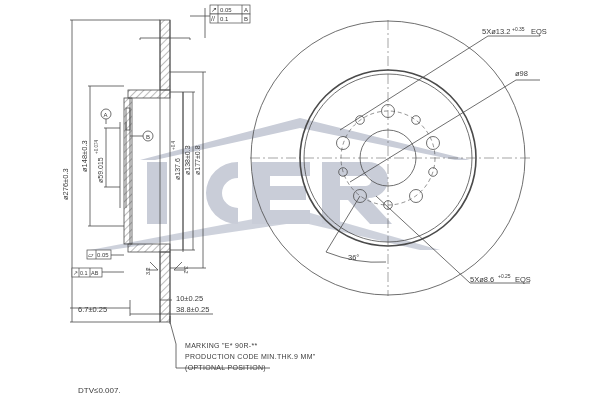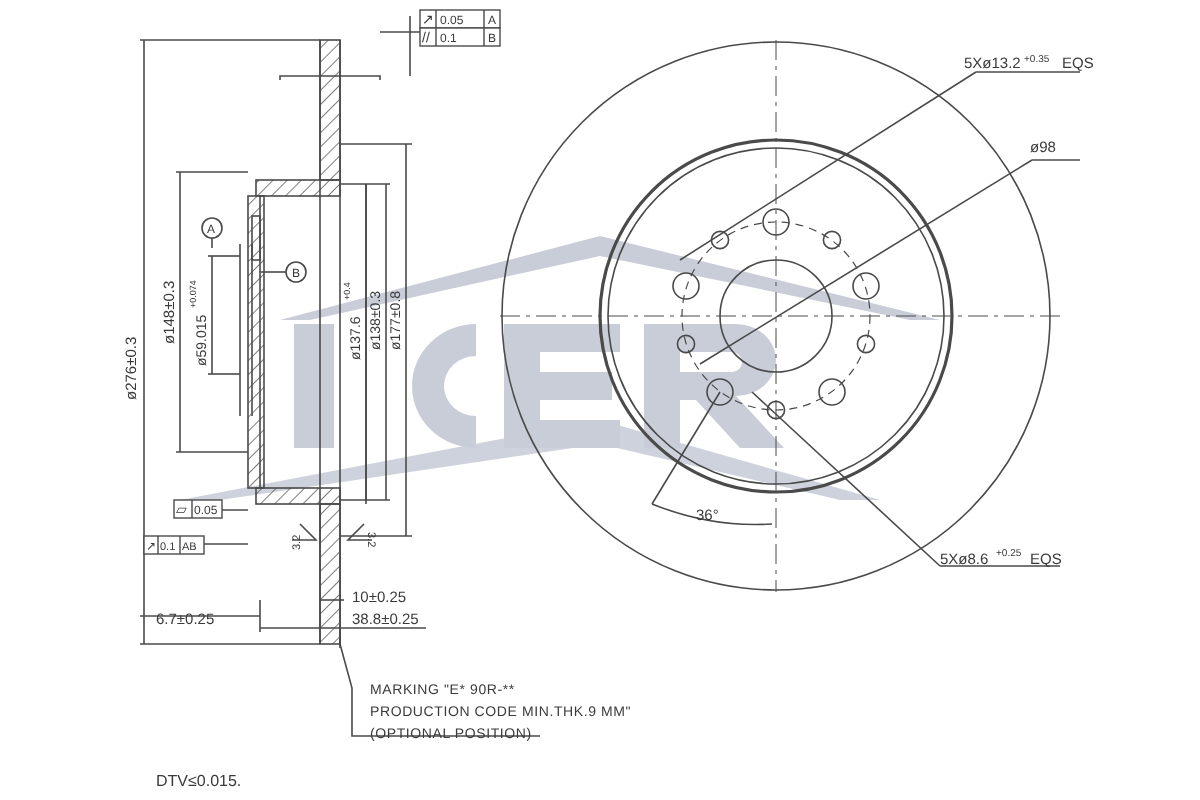--- a/index.html
+++ b/index.html
@@ -183,13 +183,13 @@
   <text class="t" x="515" y="282" font-size="7.5">EQS</text>
   <text class="t" x="348" y="260" font-size="7.5">36°</text>
 </svg>
 
 <div class="txt note" style="left:185px; top:340px;">
   <div>MARKING "E* 90R-**</div>
   <div>PRODUCTION CODE   MIN.THK.9  MM"</div>
   <div>(OPTIONAL  POSITION)</div>
 </div>
 
-<div class="txt dtv">DTV≤0.015.</div>
+<div class="txt dtv">DTV≤0.007.</div>
 
 </body></html>

